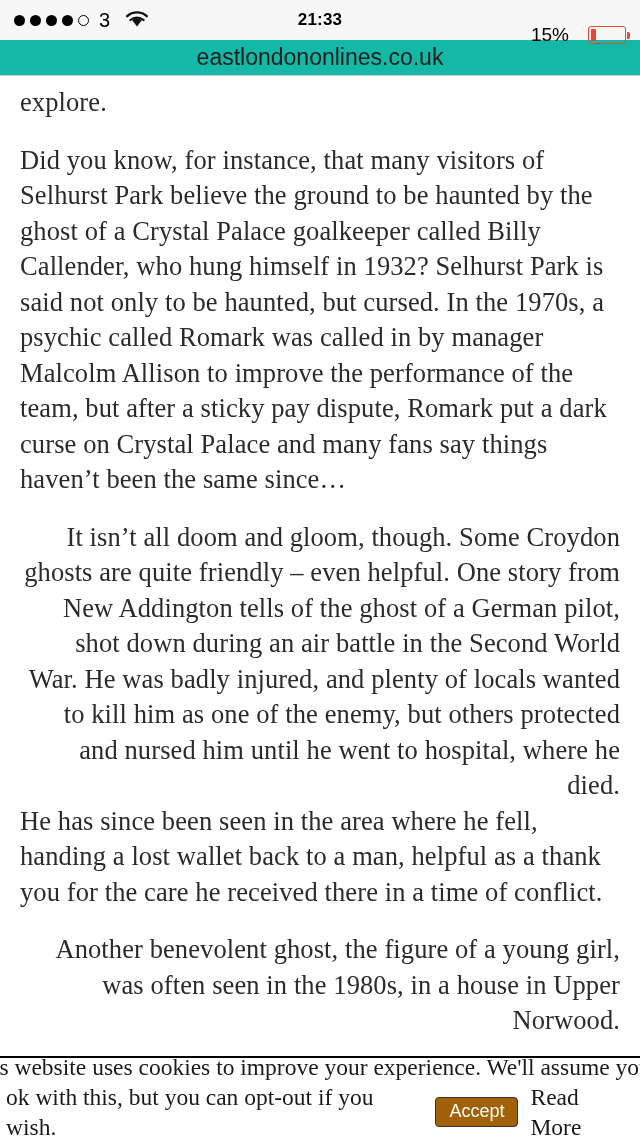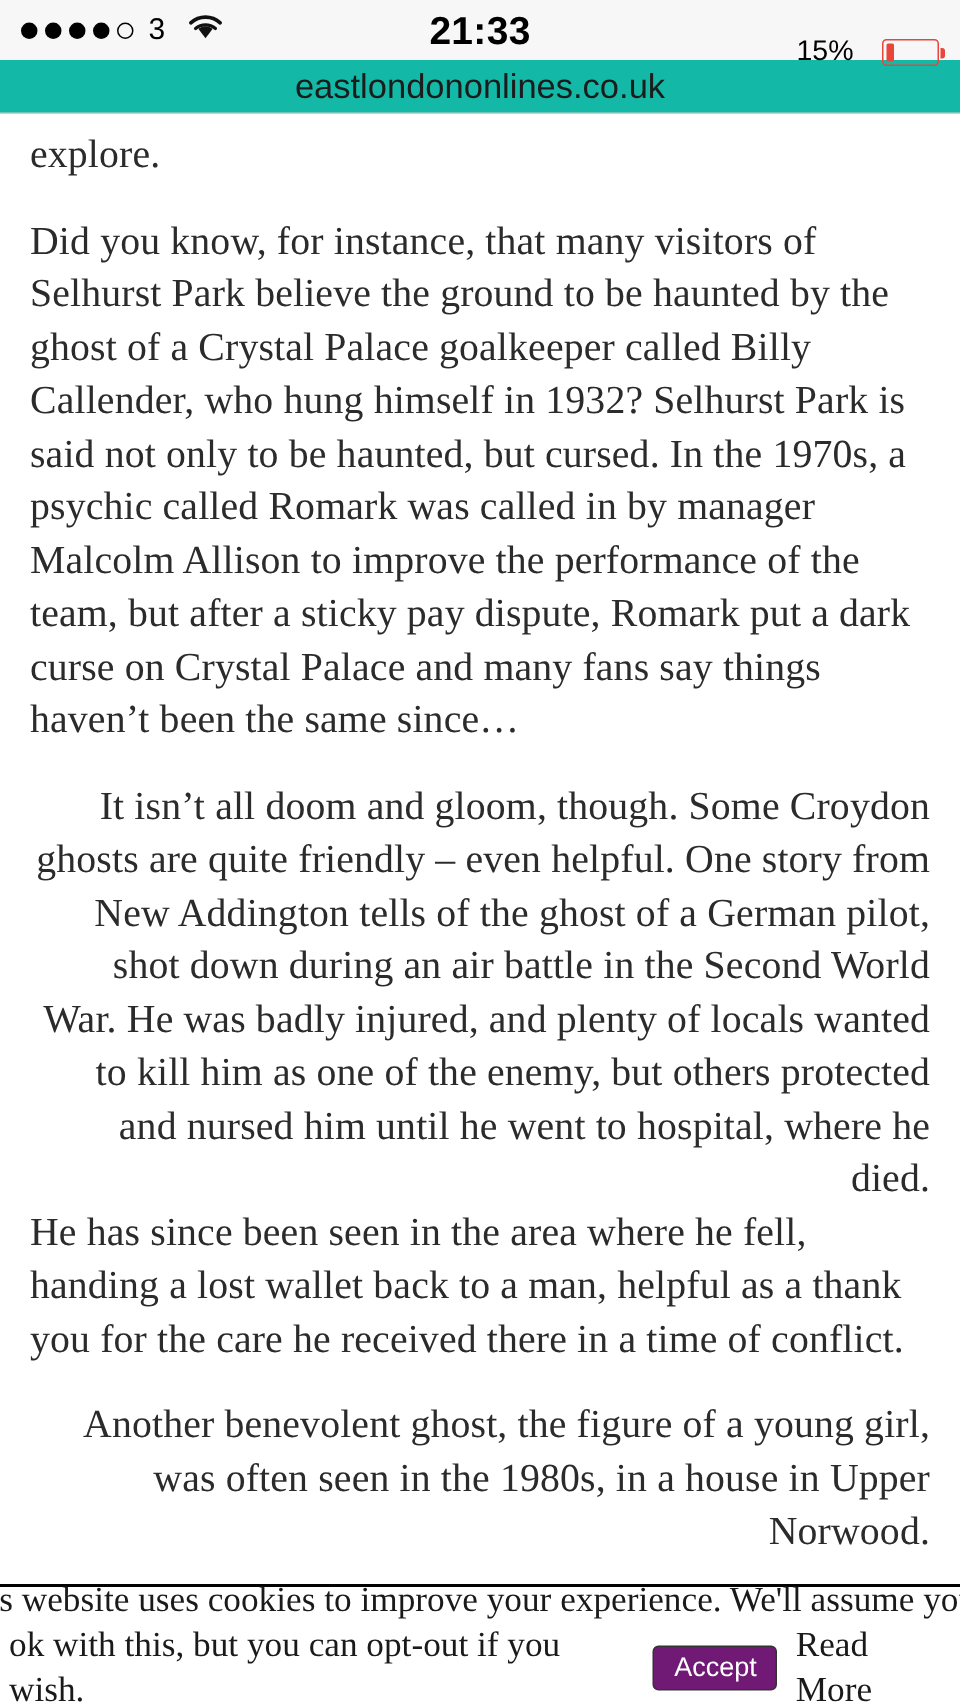--- a/index.html
+++ b/index.html
@@ -44,21 +44,21 @@
     font-family: "Liberation Sans", sans-serif;
   }
   .wifi {
     margin-left: 8px;
     display: inline-block;
   }
   .status-center {
     position: absolute;
     left: 0; right: 0;
     text-align: center;
-    font-size: 26px;
+    font-size: 17px;
     font-weight: bold;
     color: #000;
     font-family: "Liberation Sans", sans-serif;
     letter-spacing: 0.2px;
   }
   .status-right {
     margin-left: auto;
     display: flex;
     align-items: center;
     gap: 19px;
@@ -157,21 +157,21 @@
     align-items: center;
     gap: 12px;
     line-height: 30px;
   }
   .cookie-line2 .txt {
     font-family: "Liberation Serif", serif;
     font-size: 23.5px;
     color: #1a1a1a;
   }
   .accept-btn {
-    background: #701a75;
+    background: #a16207;
     color: #ffffff;
     border: 1px solid #333;
     border-radius: 4px;
     font-family: "Liberation Sans", sans-serif;
     font-size: 18px;
     padding: 3px 13px 4px 13px;
     cursor: pointer;
   }
   .readmore {
     font-family: "Liberation Serif", serif;

